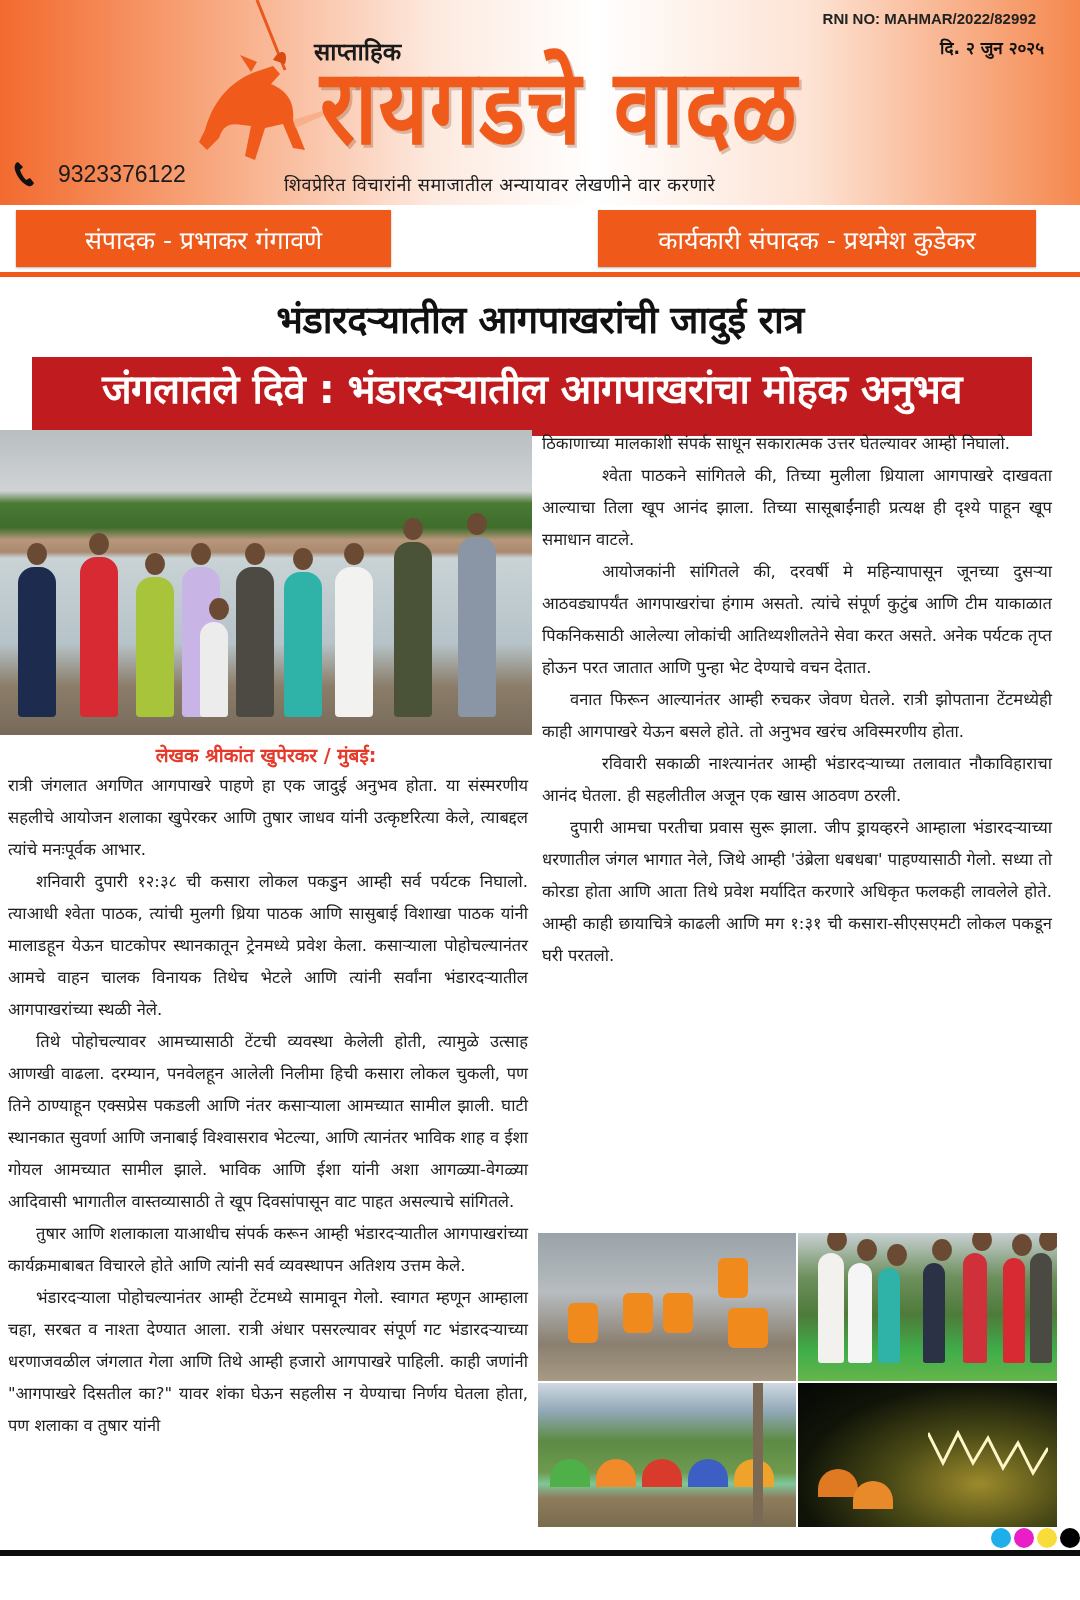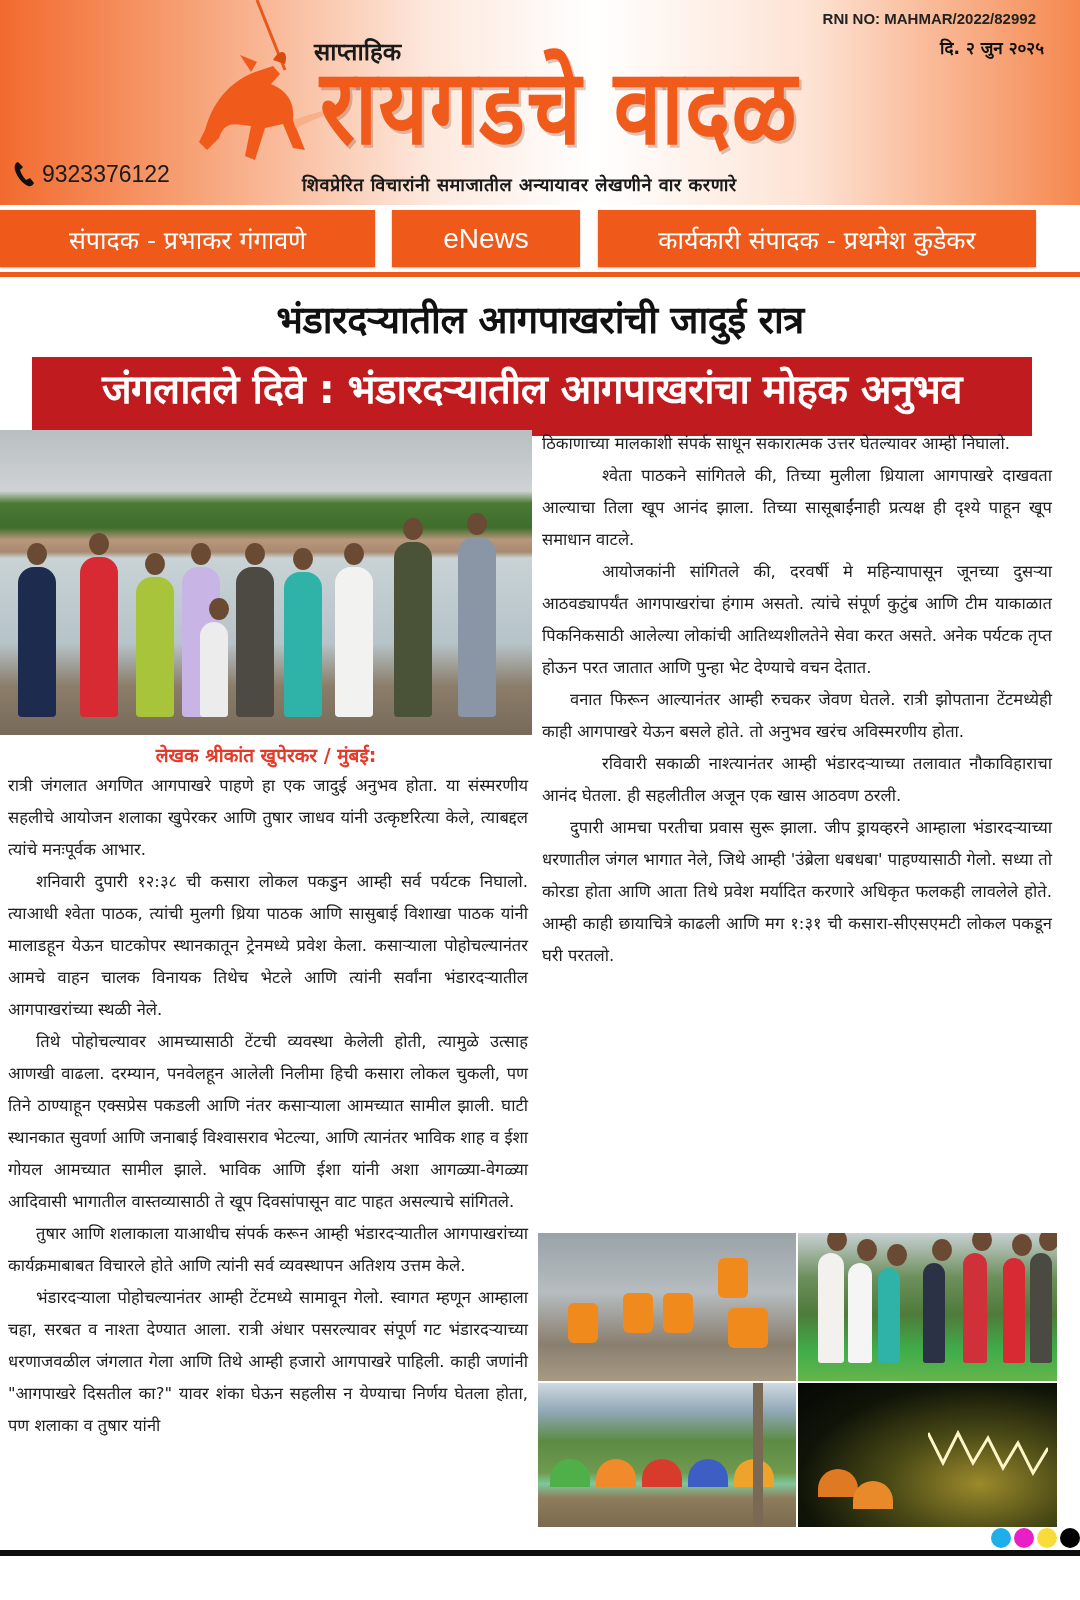--- a/index.html
+++ b/index.html
@@ -29,38 +29,38 @@
       color: #f05a1a; letter-spacing: 2px; line-height: 1.15;
       text-shadow: 3px 3px 0 rgba(120,40,0,0.25);
       transform: scaleX(0.82); transform-origin: left top;
     }
     .horse-logo {
       position: absolute; left: 185px; top: 0px; width: 150px; height: 180px;
     }
     .phone {
       position: absolute; left: 12px; top: 160px;
       font-family: "Liberation Sans", sans-serif; font-size: 23px; color: #1a1a1a;
-      display: flex; align-items: center; gap: 6px;
+      display: flex; align-items: center; gap: 22px;
     }
     .phone-icon { width: 24px; height: 28px; display: inline-block; }
     .tagline {
-      position: absolute; left: 302px; top: 172px;
-      font-weight: bold; font-size: 18px; color: #1a1a1a; letter-spacing: 0.5px;
+      position: absolute; left: 284px; top: 172px;
+      font-weight: normal; font-size: 18px; color: #1a1a1a; letter-spacing: 0.5px;
     }
 
     
     .editor-bar {
       position: absolute; left: 0; top: 205px; width: 1080px; height: 70px; background: #ffffff;
     }
     .ebox {
       position: absolute; top: 5px; height: 57px; background: #ef5a1a;
       color: #fff; font-size: 25px; display: flex; align-items: center; justify-content: center;
       box-shadow: 0 1px 2px rgba(0,0,0,0.3);
     }
-    .ebox.editor { left: 0; width: 375px; }
+    .ebox.editor { left: 16px; width: 375px; }
     .ebox.enews { left: 392px; width: 188px; font-family: "Liberation Sans", sans-serif; font-size: 28px; }
     .ebox.exec { left: 598px; width: 438px; }
     .editor-underline {
       position: absolute; left: 0; top: 67px; width: 1080px; height: 5px; background: #ef5a1a;
     }
 
     
     .headline-main {
       position: absolute; left: 0; top: 292px; width: 1080px; text-align: center;
       font-weight: bold; font-size: 38px; color: #111; letter-spacing: -0.5px;
@@ -140,21 +140,20 @@
     <svg class="phone-icon" viewBox="0 0 24 28">
       <path d="M6 2 C3 3 2 6 3 10 C5 17 10 23 16 26 C19 27 21 25 22 23 L18 18 L14 20 C11 17 9 13 8 10 L11 7 Z" fill="#111"></path>
     </svg>
     <span>9323376122</span>
   </div>
   <div class="tagline">शिवप्रेरित विचारांनी समाजातील अन्यायावर लेखणीने वार करणारे</div>
 </header>
 
 <nav class="editor-bar">
   <div class="ebox editor">संपादक - प्रभाकर गंगावणे</div>
-  <div class="ebox enews">eNews</div>
   <div class="ebox exec">कार्यकारी संपादक - प्रथमेश कुडेकर</div>
   <div class="editor-underline"></div>
 </nav>
 
 <h1 class="headline-main">भंडारदऱ्यातील आगपाखरांची जादुई रात्र</h1>
 <h2 class="headline-sub">जंगलातले दिवे : भंडारदऱ्यातील आगपाखरांचा मोहक अनुभव</h2>
 
 <div class="photo main-photo">
   <div class="person" style="left:18px;height:150px;background:#1d2b4f;"></div>
   <div class="person" style="left:80px;height:160px;background:#d72a33;"></div>

